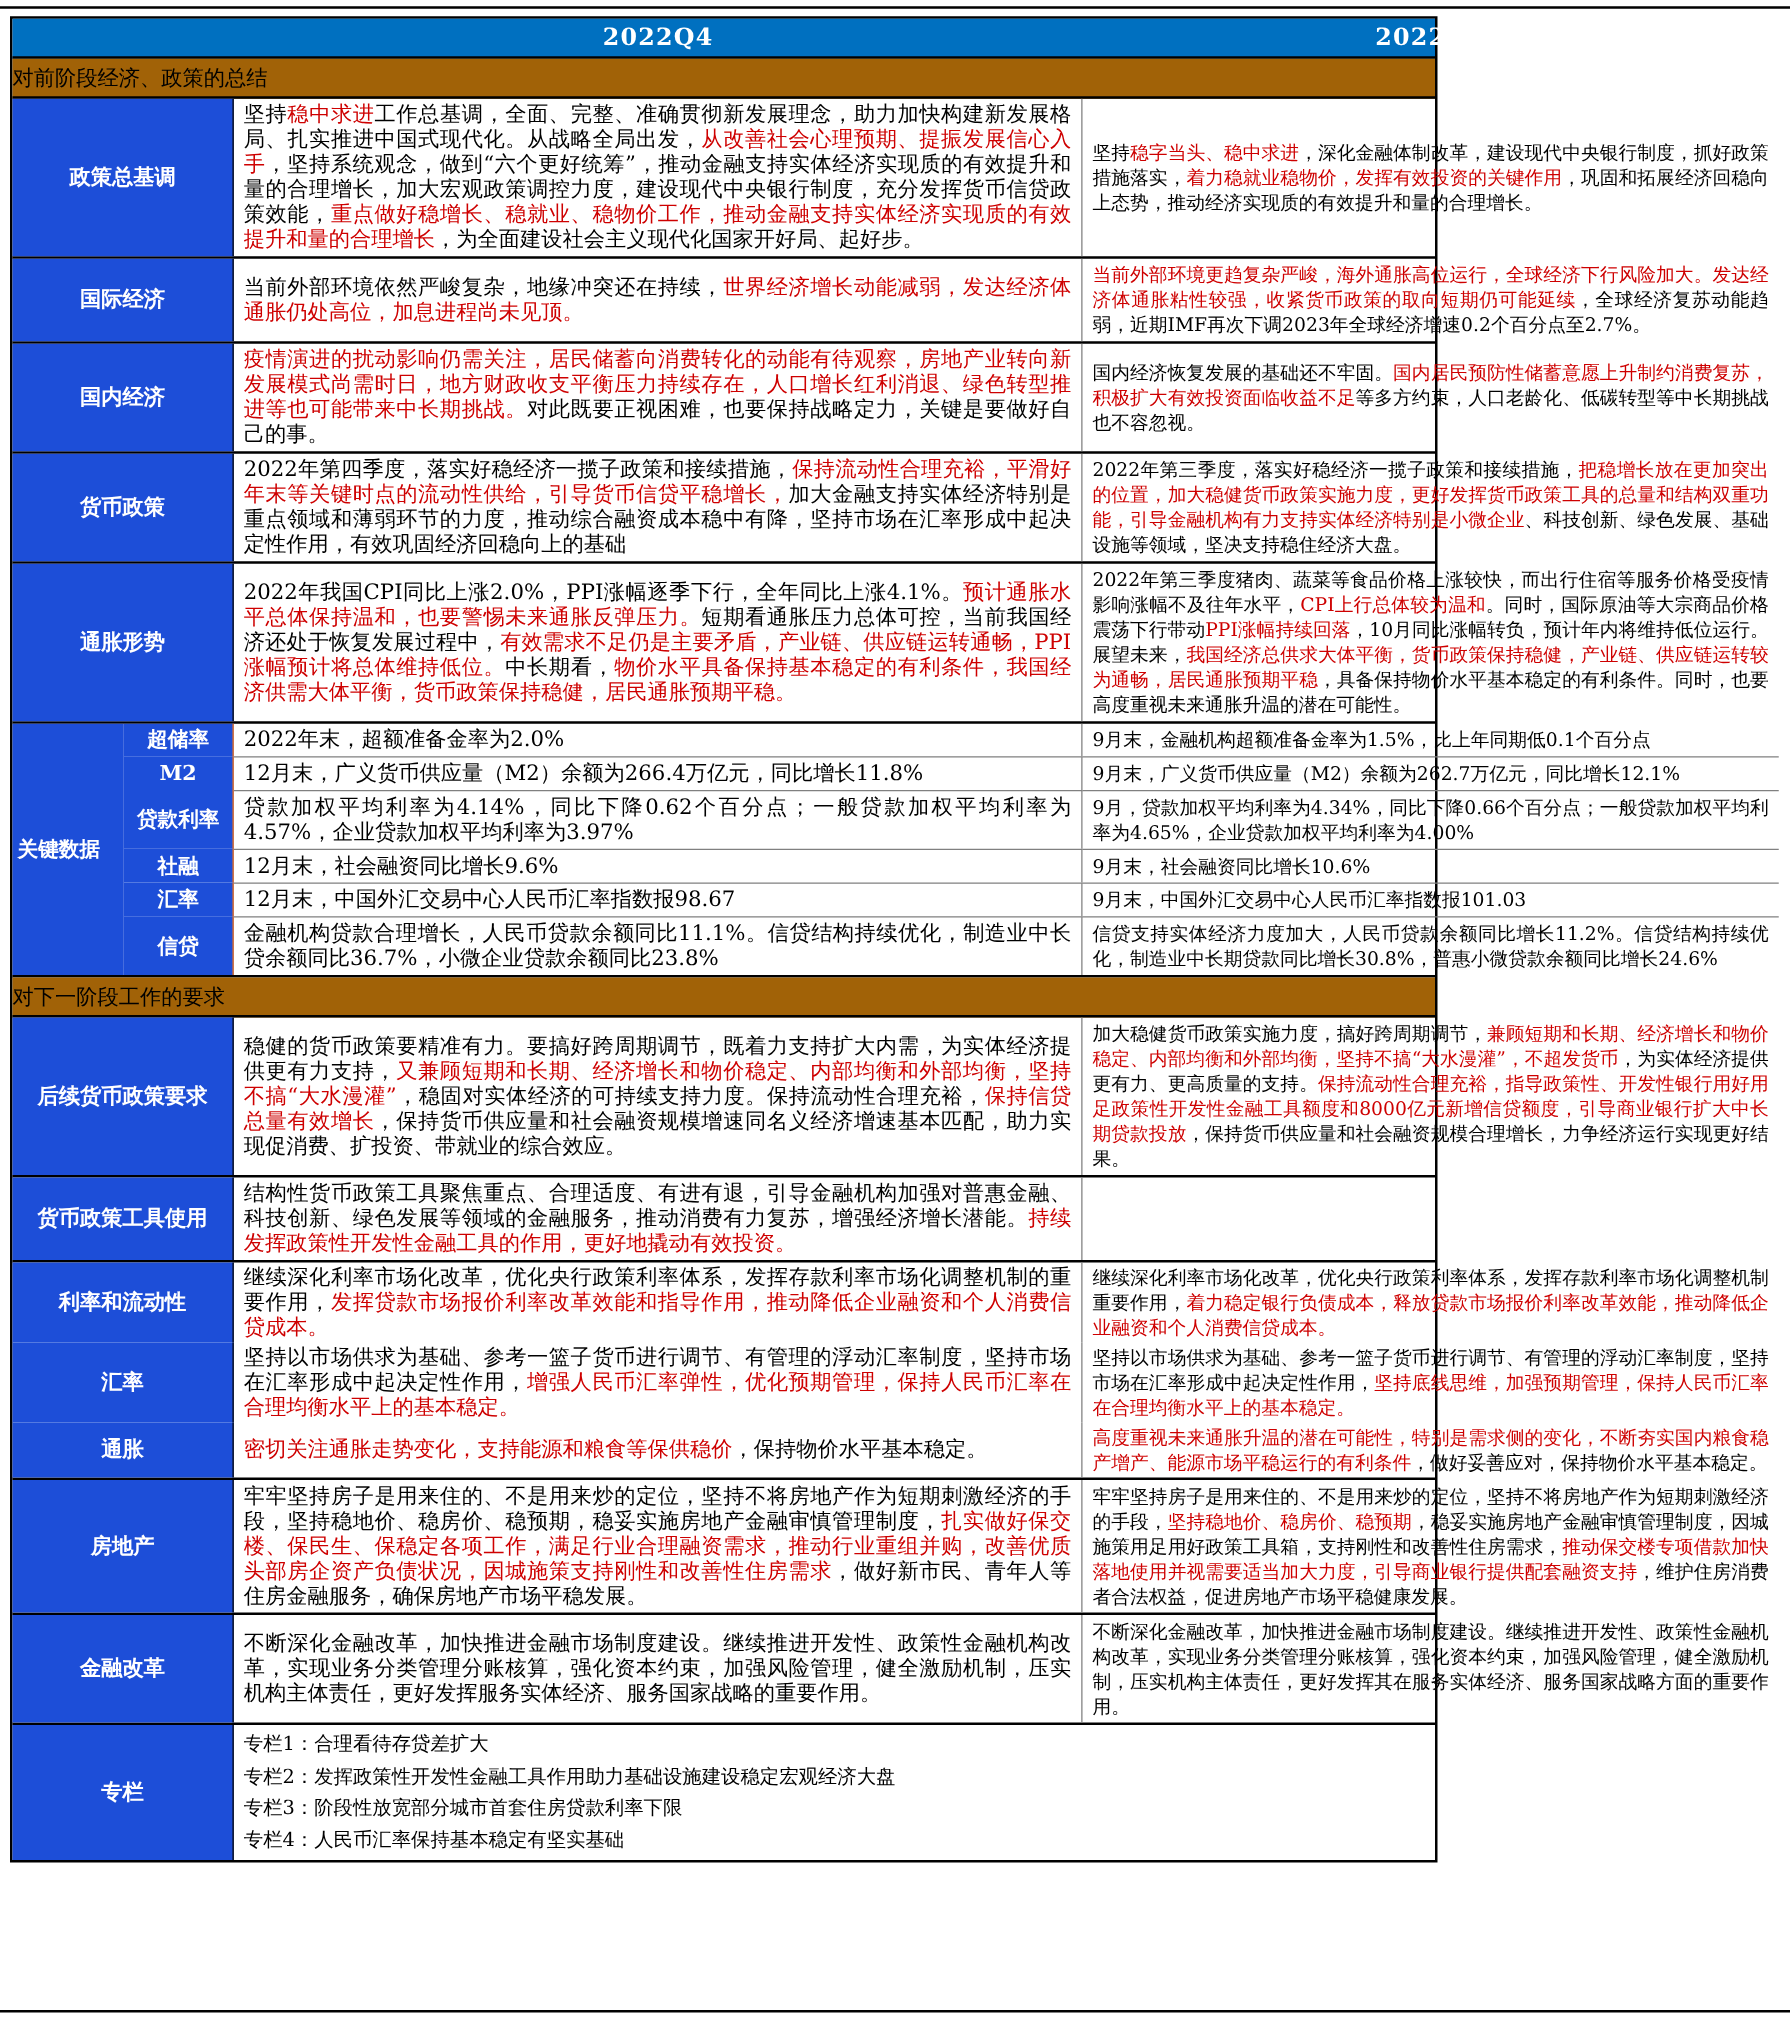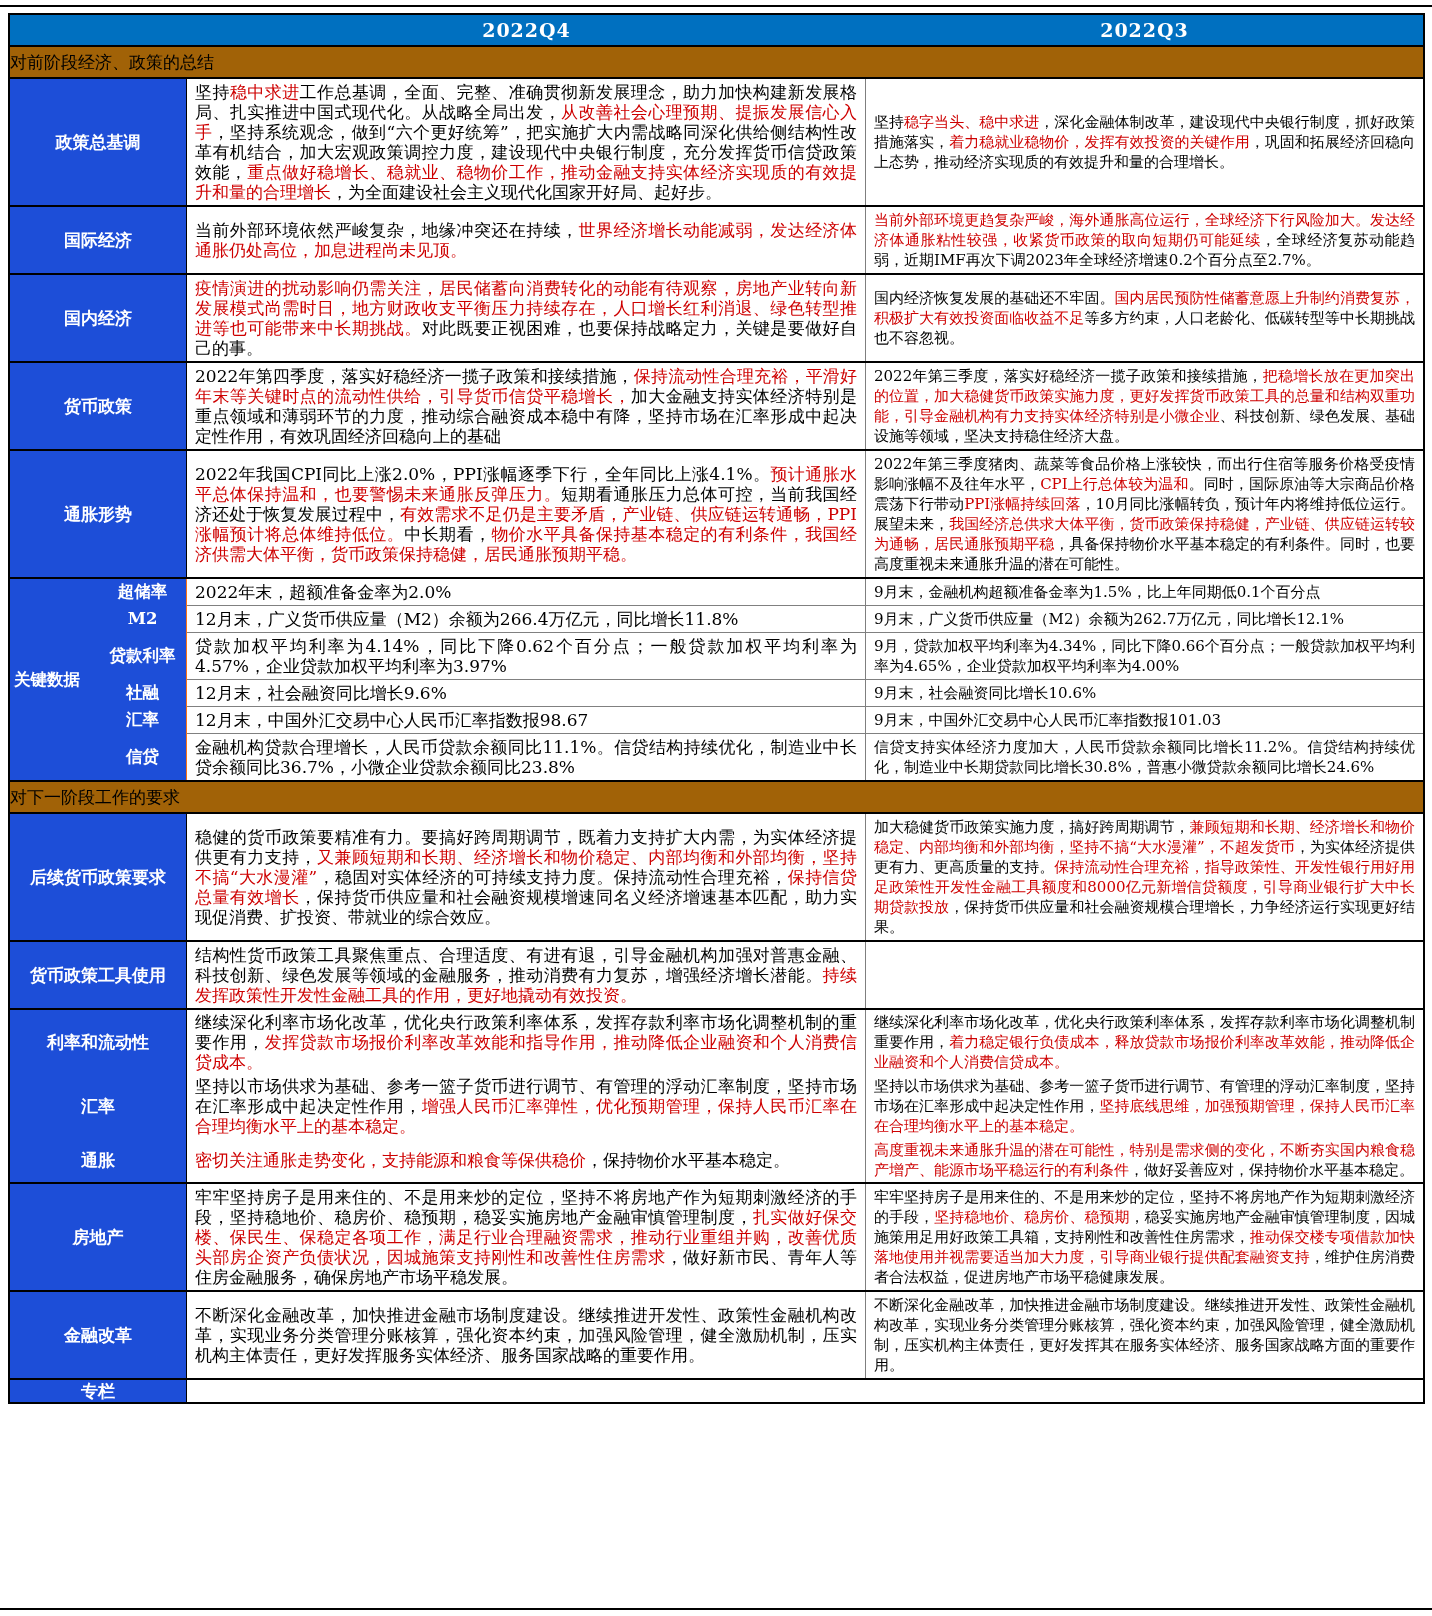--- a/index.html
+++ b/index.html
@@ -1,21 +1,21 @@
 <!DOCTYPE html>
 <html><head>
 <meta charset="utf-8">
 <style>
   * { box-sizing: border-box; margin: 0; padding: 0; }
   html, body { width: 1432px; height: 1616px; overflow: hidden; background: #fff; }
   body { position: relative; font-family: "DejaVu Serif", "Liberation Serif", serif; color: #000; }
   .rule { position: absolute; left: 0; width: 1432px; height: 2px; background: #000; }
   .rule-top { top: 5px; }
   .rule-bottom { top: 1608px; }
-  .tbl { position: absolute; left: 8px; top: 13px; width: 1417px; border: 2px solid #000; background: #fff; }
+  .tbl { position: absolute; left: 8px; top: 13px; width: 1142px; border: 2px solid #000; background: #fff; }
   .hdr { display: grid; grid-template-columns: 177px 679px 557px; background: #0070C0; border-bottom: 2px solid #000; }
   .hdr-cell { color: #fff; font-weight: bold; font-size: 19px; text-align: center; padding: 4px 0; letter-spacing: 1px; }
   .sec-title { background: #a16207; font-size: 17px; padding: 4px 0 3px; border-bottom: 2px solid #000; }
   .row { display: grid; grid-template-columns: 177px 679px 557px; border-bottom: 2px solid #000; }
   .row:last-child { border-bottom: 0; }
   .grow { display: grid; grid-template-columns: 89px 88px 679px 557px; border-bottom: 2px solid #000; }
   .mrow { display: grid; grid-template-columns: 177px 679px 557px; border-bottom: 2px solid #000; }
   .lbl, .glbl, .slbl { background: #1d4ed8; color: #fff; font-weight: bold; display: flex; align-items: center; justify-content: center; text-align: center; font-size: 17px; line-height: 22px; }
   .lbl { border-right: 1px solid #000; }
   .glbl { justify-content: flex-start; padding-left: 4px; font-size: 16.5px; }
@@ -40,21 +40,21 @@
   <div class="hdr">
     <div class="hdr-cell"></div>
     <div class="hdr-cell">2022Q4</div>
     <div class="hdr-cell">2022Q3</div>
   </div>
   <div id="table-body">
       <div class="sec-title">对前阶段经济、政策的总结</div>
       <div class="row">
         <div class="lbl">政策总基调</div>
         <div class="cl">
-          <div><span>坚持</span><span class="red">稳中求进</span><span>工作总基调，全面、完整、准确贯彻新发展理念，助力加快构建新发展格局、扎实推进中国式现代化。从战略全局出发，</span><span class="red">从改善社会心理预期、提振发展信心入手</span><span>，坚持系统观念，做到“六个更好统筹”，把实施扩大内需战略同深化供给侧结构性改革有机结合，加大宏观政策调控力度，建设现代中央银行制度，充分发挥货币信贷政策效能，</span><span class="red">重点做好稳增长、稳就业、稳物价工作，推动金融支持实体经济实现质的有效提升和量的合理增长</span><span>，为全面建设社会主义现代化国家开好局、起好步。</span></div>
+          <div><span>坚持</span><span class="red">稳中求进</span><span>工作总基调，全面、完整、准确贯彻新发展理念，助力加快构建新发展格局、扎实推进中国式现代化。从战略全局出发，</span><span class="red">从改善社会心理预期、提振发展信心入手</span><span>，坚持系统观念，做到“六个更好统筹”，推动金融支持实体经济实现质的有效提升和量的合理增长，加大宏观政策调控力度，建设现代中央银行制度，充分发挥货币信贷政策效能，</span><span class="red">重点做好稳增长、稳就业、稳物价工作，推动金融支持实体经济实现质的有效提升和量的合理增长</span><span>，为全面建设社会主义现代化国家开好局、起好步。</span></div>
         </div>
         <div class="cr">
           <div><span>坚持</span><span class="red">稳字当头、稳中求进</span><span>，深化金融体制改革，建设现代中央银行制度，抓好政策措施落实，</span><span class="red">着力稳就业稳物价，发挥有效投资的关键作用</span><span>，巩固和拓展经济回稳向上态势，推动经济实现质的有效提升和量的合理增长。</span></div>
         </div>
       </div>
       <div class="row">
         <div class="lbl">国际经济</div>
         <div class="cl">
           <div><span>当前外部环境依然严峻复杂，地缘冲突还在持续，</span><span class="red">世界经济增长动能减弱，发达经济体通胀仍处高位，加息进程尚未见顶。</span></div>
         </div>
@@ -186,15 +186,21 @@
         <div class="lbl">金融改革</div>
         <div class="cl">
           <div><span>不断深化金融改革，加快推进金融市场制度建设。继续推进开发性、政策性金融机构改革，实现业务分类管理分账核算，强化资本约束，加强风险管理，健全激励机制，压实机构主体责任，更好发挥服务实体经济、服务国家战略的重要作用。</span></div>
         </div>
         <div class="cr">
           <div><span>不断深化金融改革，加快推进金融市场制度建设。继续推进开发性、政策性金融机构改革，实现业务分类管理分账核算，强化资本约束，加强风险管理，健全激励机制，压实机构主体责任，更好发挥其在服务实体经济、服务国家战略方面的重要作用。</span></div>
         </div>
       </div>
       <div class="row">
         <div class="lbl">专栏</div>
+        <div class="cr">
+          <div class="list-line">专栏1：合理看待存贷差扩大</div>
+          <div class="list-line">专栏2：发挥政策性开发性金融工具作用助力基础设施建设稳定宏观经济大盘</div>
+          <div class="list-line">专栏3：阶段性放宽部分城市首套住房贷款利率下限</div>
+          <div class="list-line">专栏4：人民币汇率保持基本稳定有坚实基础</div>
+        </div>
       </div>
     </div>
 </div>
 
 </body></html>

